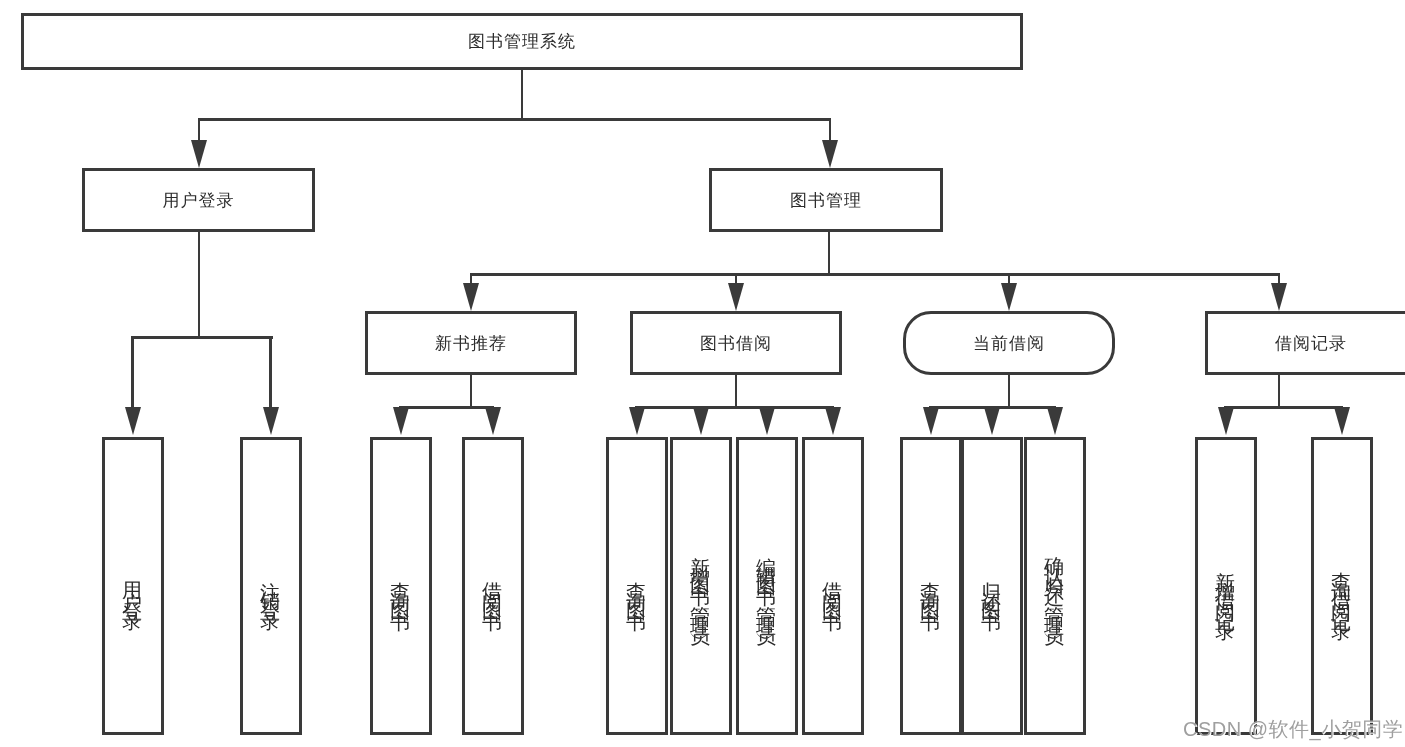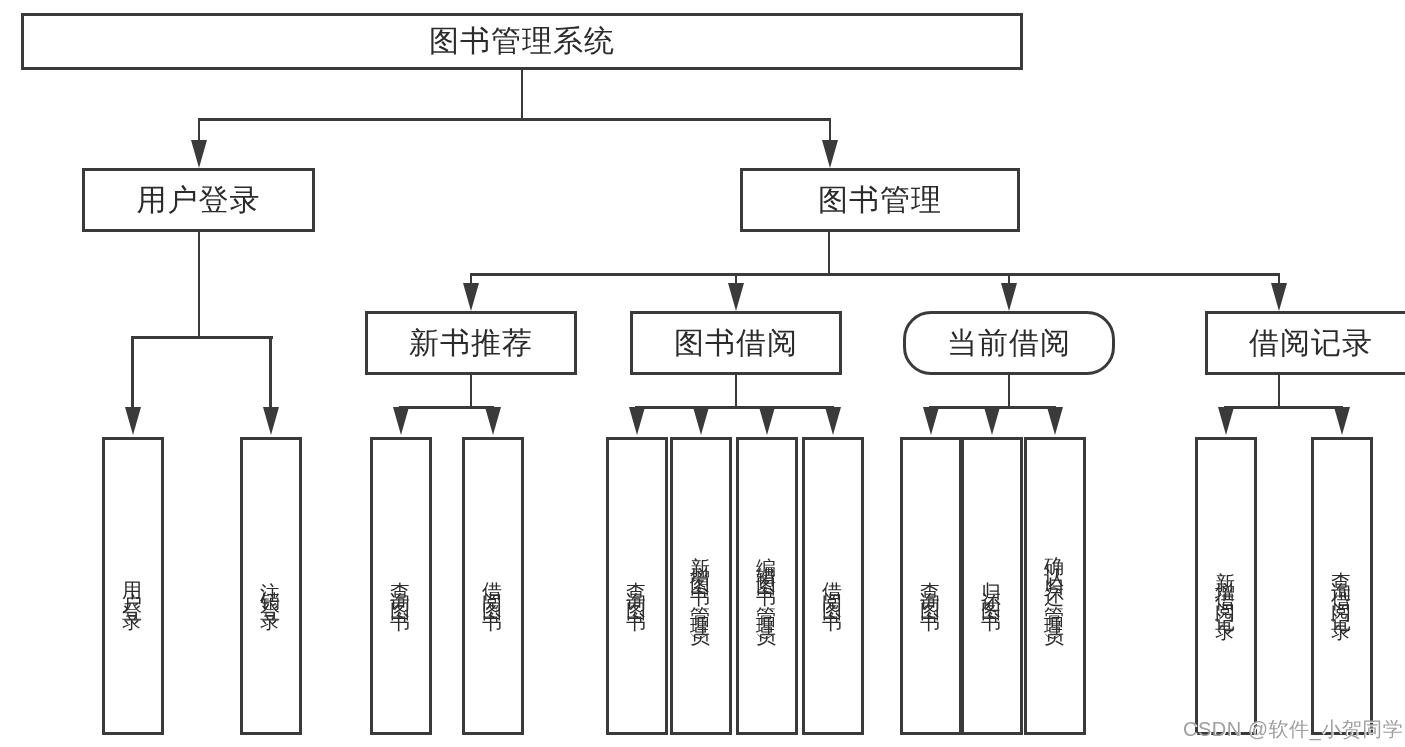--- a/index.html
+++ b/index.html
@@ -18,21 +18,21 @@
   }
   
   .box {
     position: absolute;
     box-sizing: border-box;
     background: #ffffff;
     border: 3px solid #3a3a3a;
     display: flex;
     align-items: center;
     justify-content: center;
-    font-size: 30px;
+    font-size: 17px;
     letter-spacing: 1px;
     white-space: nowrap;
     z-index: 2;
   }
   .leaf {
     position: absolute;
     box-sizing: border-box;
     background: #ffffff;
     border: 3px solid #3a3a3a;
     top: 437px;
@@ -91,21 +91,21 @@
   <div class="box" style="left:21px; top:13px; width:1002px; height:57px;">图书管理系统</div>
 
   <div class="vl" style="left:520.75px; top:68px;  height:50px;"></div>
   <div class="hl" style="left:197.75px; top:118px; width:633.5px;"></div>
   <div class="vl" style="left:197.75px; top:118px; height:24px;"></div>
   <div class="ar" style="left:191px; top:140px;"></div>
   <div class="vl" style="left:828.75px; top:118px; height:24px;"></div>
   <div class="ar" style="left:822px; top:140px;"></div>
 
   <div class="box" style="left:82px; top:168px; width:233px; height:64px;">用户登录</div>
-  <div class="box" style="left:740px; top:168px; width:280px; height:64px;">图书管理</div>
+  <div class="box" style="left:709px; top:168px; width:234px; height:64px;">图书管理</div>
 
   <div class="vl" style="left:197.75px; top:230px; height:106px;"></div>
   <div class="hl" style="left:131.25px; top:336px; width:141.5px;"></div>
   <div class="vl" style="left:131.25px; top:336px; height:72px;"></div>
   <div class="ar" style="left:124.5px; top:407px;"></div>
   <div class="vl" style="left:269.25px; top:336px; height:72px;"></div>
   <div class="ar" style="left:262.5px; top:407px;"></div>
 
   <div class="vl" style="left:827.75px; top:230px; height:43px;"></div>
   <div class="hl" style="left:469.75px; top:273px; width:810.5px;"></div>

